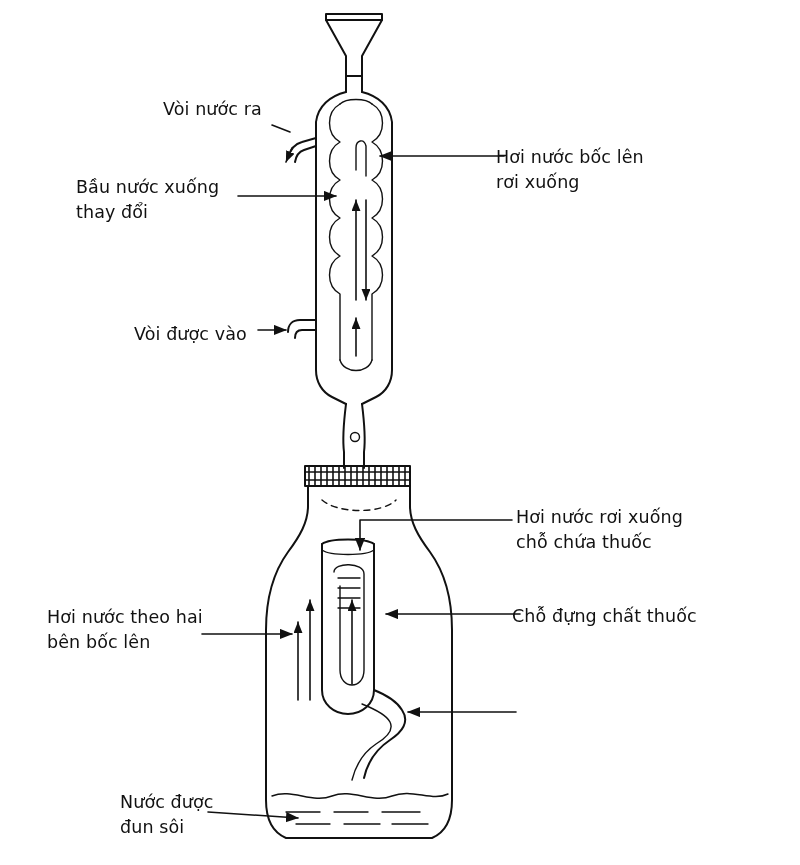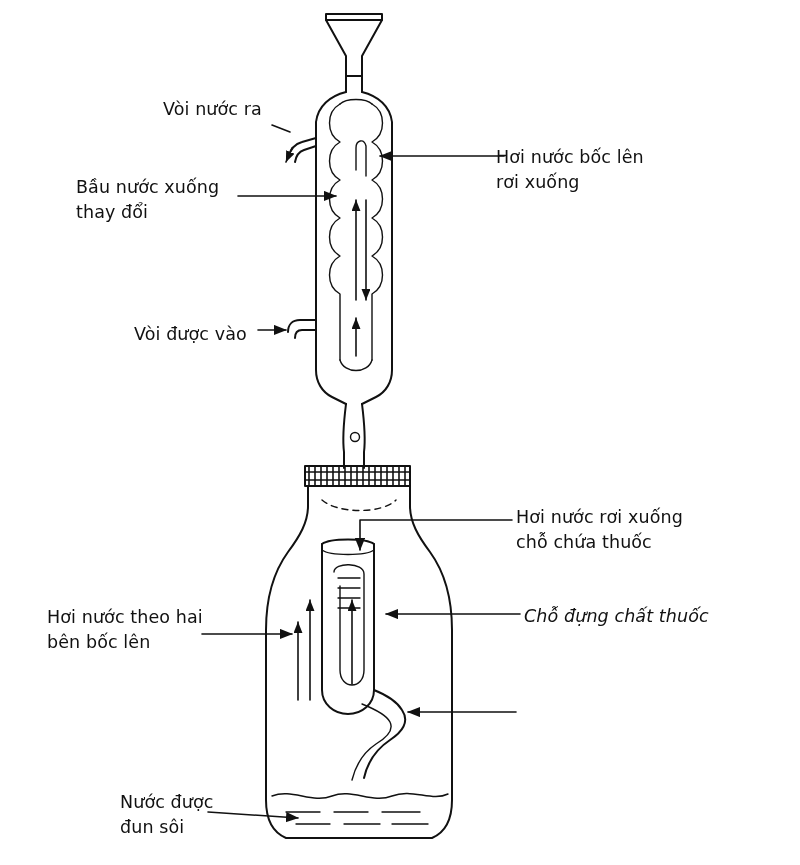--- a/index.html
+++ b/index.html
@@ -266,21 +266,21 @@
 rơi xuống</div>
 
   <div class="label" style="left:76px; top:175px;">Bầu nước xuống
 thay đổi</div>
 
   <div class="label" style="left:134px; top:322px;">Vòi được vào</div>
 
   <div class="label" style="left:516px; top:505px;">Hơi nước rơi xuống
 chỗ chứa thuốc</div>
 
-  <div class="label" style="left:524px; top:604px;font-style:italic;">Chỗ đựng chất thuốc</div>
+  <div class="label" style="left:512px; top:604px;">Chỗ đựng chất thuốc</div>
 
   <div class="label" style="left:33px; top:605px;margin-left:14px;">Hơi nước theo hai
 bên bốc lên</div>
 
 
   <div class="label" style="left:120px; top:790px;">Nước được
 đun sôi</div>
 
 </div>
 

